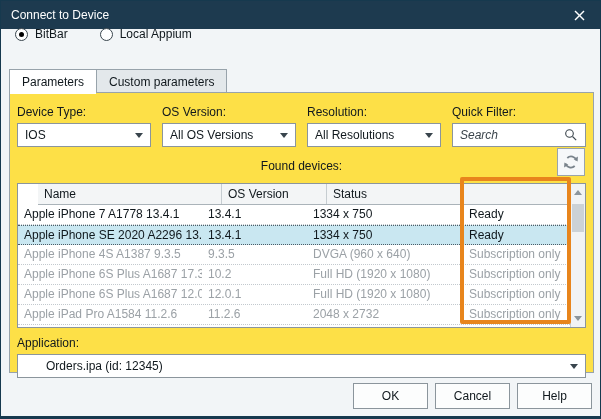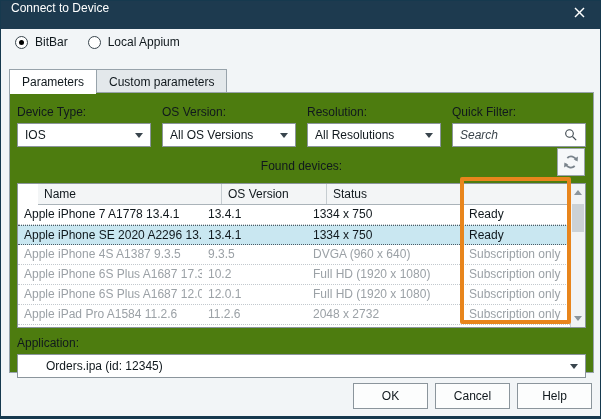--- a/index.html
+++ b/index.html
@@ -5,38 +5,38 @@
   * { box-sizing: border-box; margin: 0; padding: 0; }
   body { margin: 0; background: #e9ecef; font-family: "Liberation Sans", sans-serif; }
   .dialog {
     position: relative; width: 601px; height: 419px;
     background: #f2f5f7; color: #10181d;
     border: 1px solid #16394e; border-bottom: 3px solid #16394e;
     font-size: 12px; overflow: hidden;
   }
   .titlebar {
     height: 28px; background: #1d3a4f; color: #fff;
-    display: flex; align-items: flex-start; padding: 0 10px;
+    display: flex; align-items: center; padding: 0 10px;
   }
   .titlebar .title { flex: 1; font-size: 12px; }
   .close-btn { width: 22px; height: 22px; display: flex; align-items: center; justify-content: center; cursor: default; }
 
-  .radio-row { position: absolute; top: 28px; left: 14px; height: 26px; display: flex; align-items: center; gap: 20px; }
+  .radio-row { position: absolute; top: 20px; left: 14px; height: 26px; display: flex; align-items: center; gap: 32px; }
   .radio { display: flex; align-items: center; gap: 7px; }
   .radio .circle { width: 13px; height: 13px; border: 1px solid #39454d; border-radius: 50%; background: #fff; position: relative; }
   .radio.checked .circle::after { content: ""; position: absolute; left: 3px; top: 3px; width: 5px; height: 5px; background: #000; border-radius: 50%; }
 
   .tabs { position: absolute; top: 68px; left: 8px; height: 24px; display: flex; z-index: 3; }
   .tab { height: 24px; padding: 5px 12px 0 12px; border: 1px solid #98a3ab; background: #e3e8eb; margin-right: -1px; position: relative; }
   .tab.active { background: #fff; z-index: 4; }
   .tab.active::after { content: ""; position: absolute; left: 0; right: 0; bottom: -2px; height: 2px; background: #fff; }
 
   .panel {
     position: absolute; top: 91px; left: 8px; width: 585px; height: 281px;
-    background: #4d7c0f; border: 1px solid #98a3ab; padding: 12px 7px 0 7px; z-index: 2;
+    background: #fde047; border: 1px solid #98a3ab; padding: 12px 7px 0 7px; z-index: 2;
   }
   .filter-grid { display: grid; grid-template-columns: repeat(4, 1fr); column-gap: 11px; }
   .filter-label { margin-bottom: 4px; }
   .control {
     height: 24px; border: 1px solid #8b959c; background: #fff;
     display: flex; align-items: center; padding: 0 7px; position: relative; gap: 8px;
   }
   .control .val { flex: 1; white-space: nowrap; overflow: hidden; }
   .caret { width: 0; height: 0; border-left: 4px solid transparent; border-right: 4px solid transparent; border-top: 5px solid #39454d; }
   .search-input {

